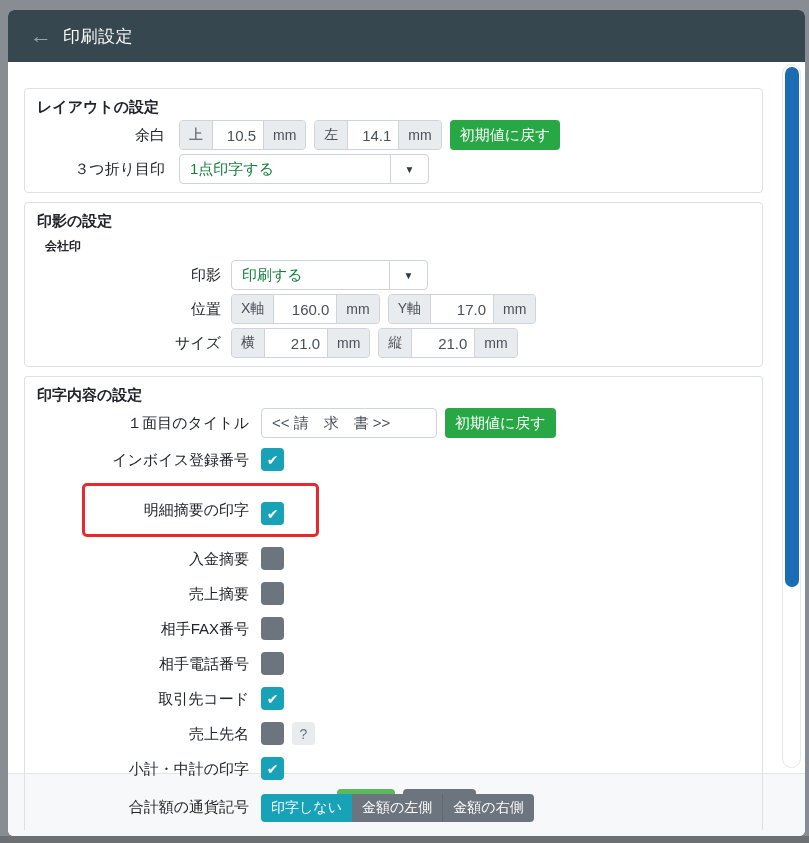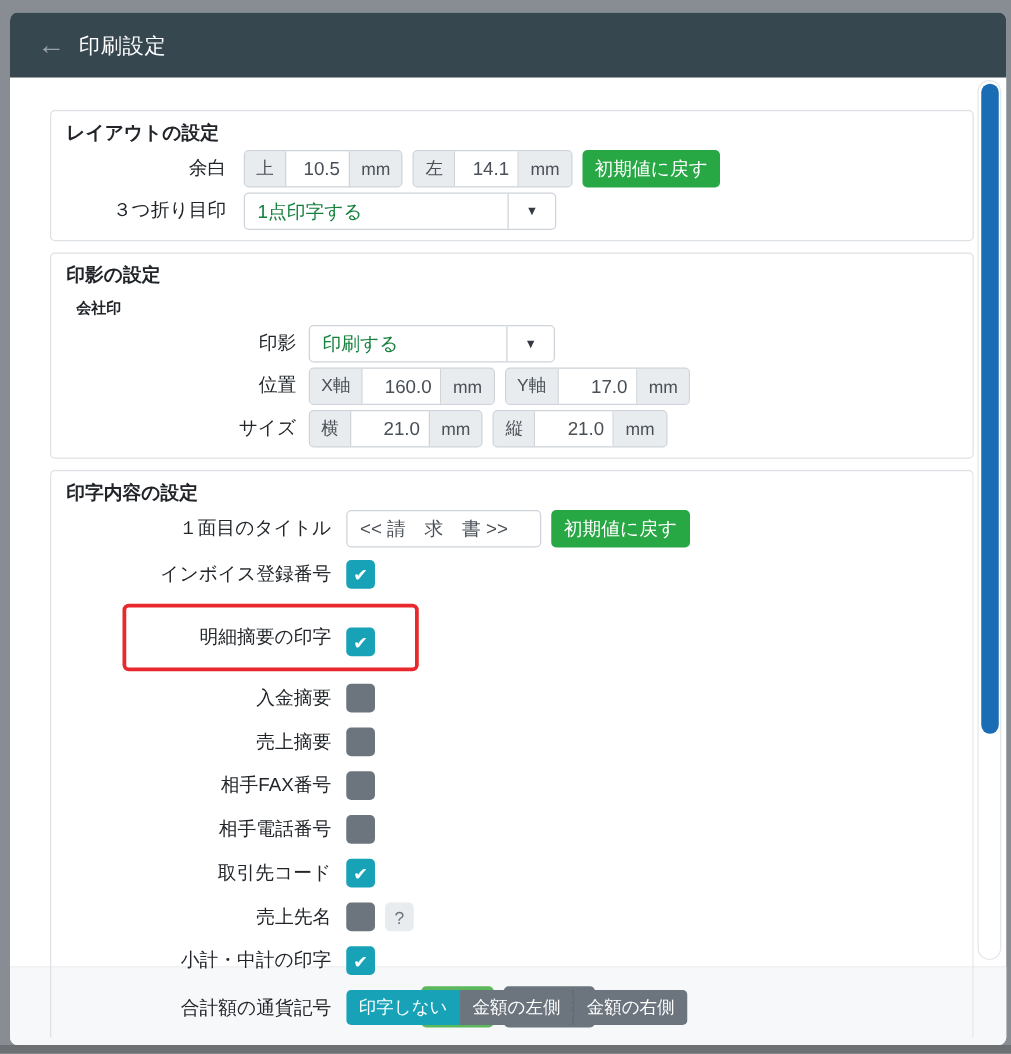--- a/index.html
+++ b/index.html
@@ -9,43 +9,43 @@
     --c-footer:#f7f8fa;
   }
   *{box-sizing:border-box;margin:0;padding:0}
   html,body{width:809px;height:843px;overflow:hidden}
   body{font-family:"Liberation Sans","DejaVu Sans",sans-serif;background:var(--c-backdrop);position:relative}
   body::after{content:"";position:absolute;left:0;right:0;bottom:0;height:7px;background:#6d7073}
   .modal{position:absolute;left:8px;top:10px;width:797px;height:826px;background:#fff;border-radius:6px;display:flex;flex-direction:column;z-index:2}
   .mheader{height:52px;background:var(--c-header);border-radius:6px 6px 0 0;display:flex;align-items:center;padding-left:22px;gap:11px;flex:none}
   .back{color:#9aa2a9;font-size:22px;font-weight:bold;line-height:1;cursor:pointer}
   .mtitle{color:#ffffff;font-size:17px;letter-spacing:.5px}
-  .content{flex:1;position:relative;padding:26px 42px 0 32px;display:flex;flex-direction:column;min-height:0}
+  .content{flex:1;position:relative;padding:26px 42px 0 16px;display:flex;flex-direction:column;min-height:0}
   .panel{border:1px solid var(--c-border);border-radius:4px;padding:8px 12px 8px;margin-bottom:9px;width:739px}
   .panel.last{flex:1;margin-bottom:0;border-bottom-left-radius:0;border-bottom-right-radius:0;border-bottom:none}
   .ptitle{font-size:15px;font-weight:bold;color:var(--c-text);line-height:19px}
   .psub{font-size:12px;font-weight:bold;color:var(--c-text);line-height:19px;margin:7px 0 0 8px}
-  .row{display:flex;align-items:flex-start;margin-top:4px}
+  .row{display:flex;align-items:flex-end;margin-top:4px}
   .label{font-size:15px;color:var(--c-text);text-align:right;flex:none;line-height:30px}
   .p1 .label{width:128px;margin-right:14px}
   .p2 .label{width:184px;margin-right:10px}
   .p3 .label{width:212px;margin-right:12px}
   .igroup{display:flex;align-items:stretch;height:30px;border:1px solid var(--c-input-border);border-radius:4px;overflow:hidden;background:var(--c-addon);margin-right:8px}
   .addon{display:flex;align-items:center;padding:0 9px;font-size:14px;color:#495057;background:var(--c-addon)}
   .igroup input{border:none;outline:none;border-left:1px solid var(--c-input-border);border-right:1px solid var(--c-input-border);text-align:right;padding:0 7px;font-size:15px;color:#495057;font-family:inherit;background:#fff}
   .igroup input.w1{width:52px}
   .igroup input.w2{width:64px}
   .btn{border:none;border-radius:4px;color:#fff;font-size:15px;font-family:inherit;height:30px;padding:0 10px;cursor:pointer}
   .btn-reset{background:var(--c-green)}
   .select{display:flex;align-items:stretch;height:30px;border:1px solid var(--c-input-border);border-radius:4px;background:#fff;cursor:pointer}
   .select-text{flex:1;display:flex;align-items:center;padding:0 10px;font-size:15px;color:#15803d}
   .select-arrow{width:38px;border-left:1px solid var(--c-input-border);display:flex;align-items:center;justify-content:center;font-size:10px;color:#343a40}
   .sel-w1{width:250px}
   .sel-w2{width:197px}
-  .txt-input{height:30px;width:156px;border:1px solid var(--c-input-border);border-radius:4px;padding:0 10px;font-size:15px;color:#495057;font-family:inherit;margin-right:8px;outline:none}
+  .txt-input{height:30px;width:176px;border:1px solid var(--c-input-border);border-radius:4px;padding:0 10px;font-size:15px;color:#495057;font-family:inherit;margin-right:8px;outline:none}
   .cbx-row{margin-top:0;margin-bottom:12px}
   .cbx{width:23px;height:23px;border-radius:4px;display:flex;align-items:center;justify-content:center;cursor:pointer;flex:none}
   .cbx .check{display:none;color:#fff;font-size:14px;line-height:1}
   .cbx.checked{background:var(--c-teal)}
   .cbx.checked .check{display:block}
   .cbx.unchecked{background:var(--c-slate)}
   .cbx-row .label{line-height:23px}
   .highlight{border:3px solid var(--c-red);border-radius:5px;margin:8px 0 10px 45px;padding:9px 32px 9px 0;display:flex;align-items:flex-end;width:fit-content}
   .highlight .label{width:164px;margin-right:12px}
   .help-badge{width:23px;height:23px;margin-left:8px;border-radius:4px;background:var(--c-addon);color:#6c757d;font-size:14px;display:flex;align-items:center;justify-content:center;cursor:pointer}

